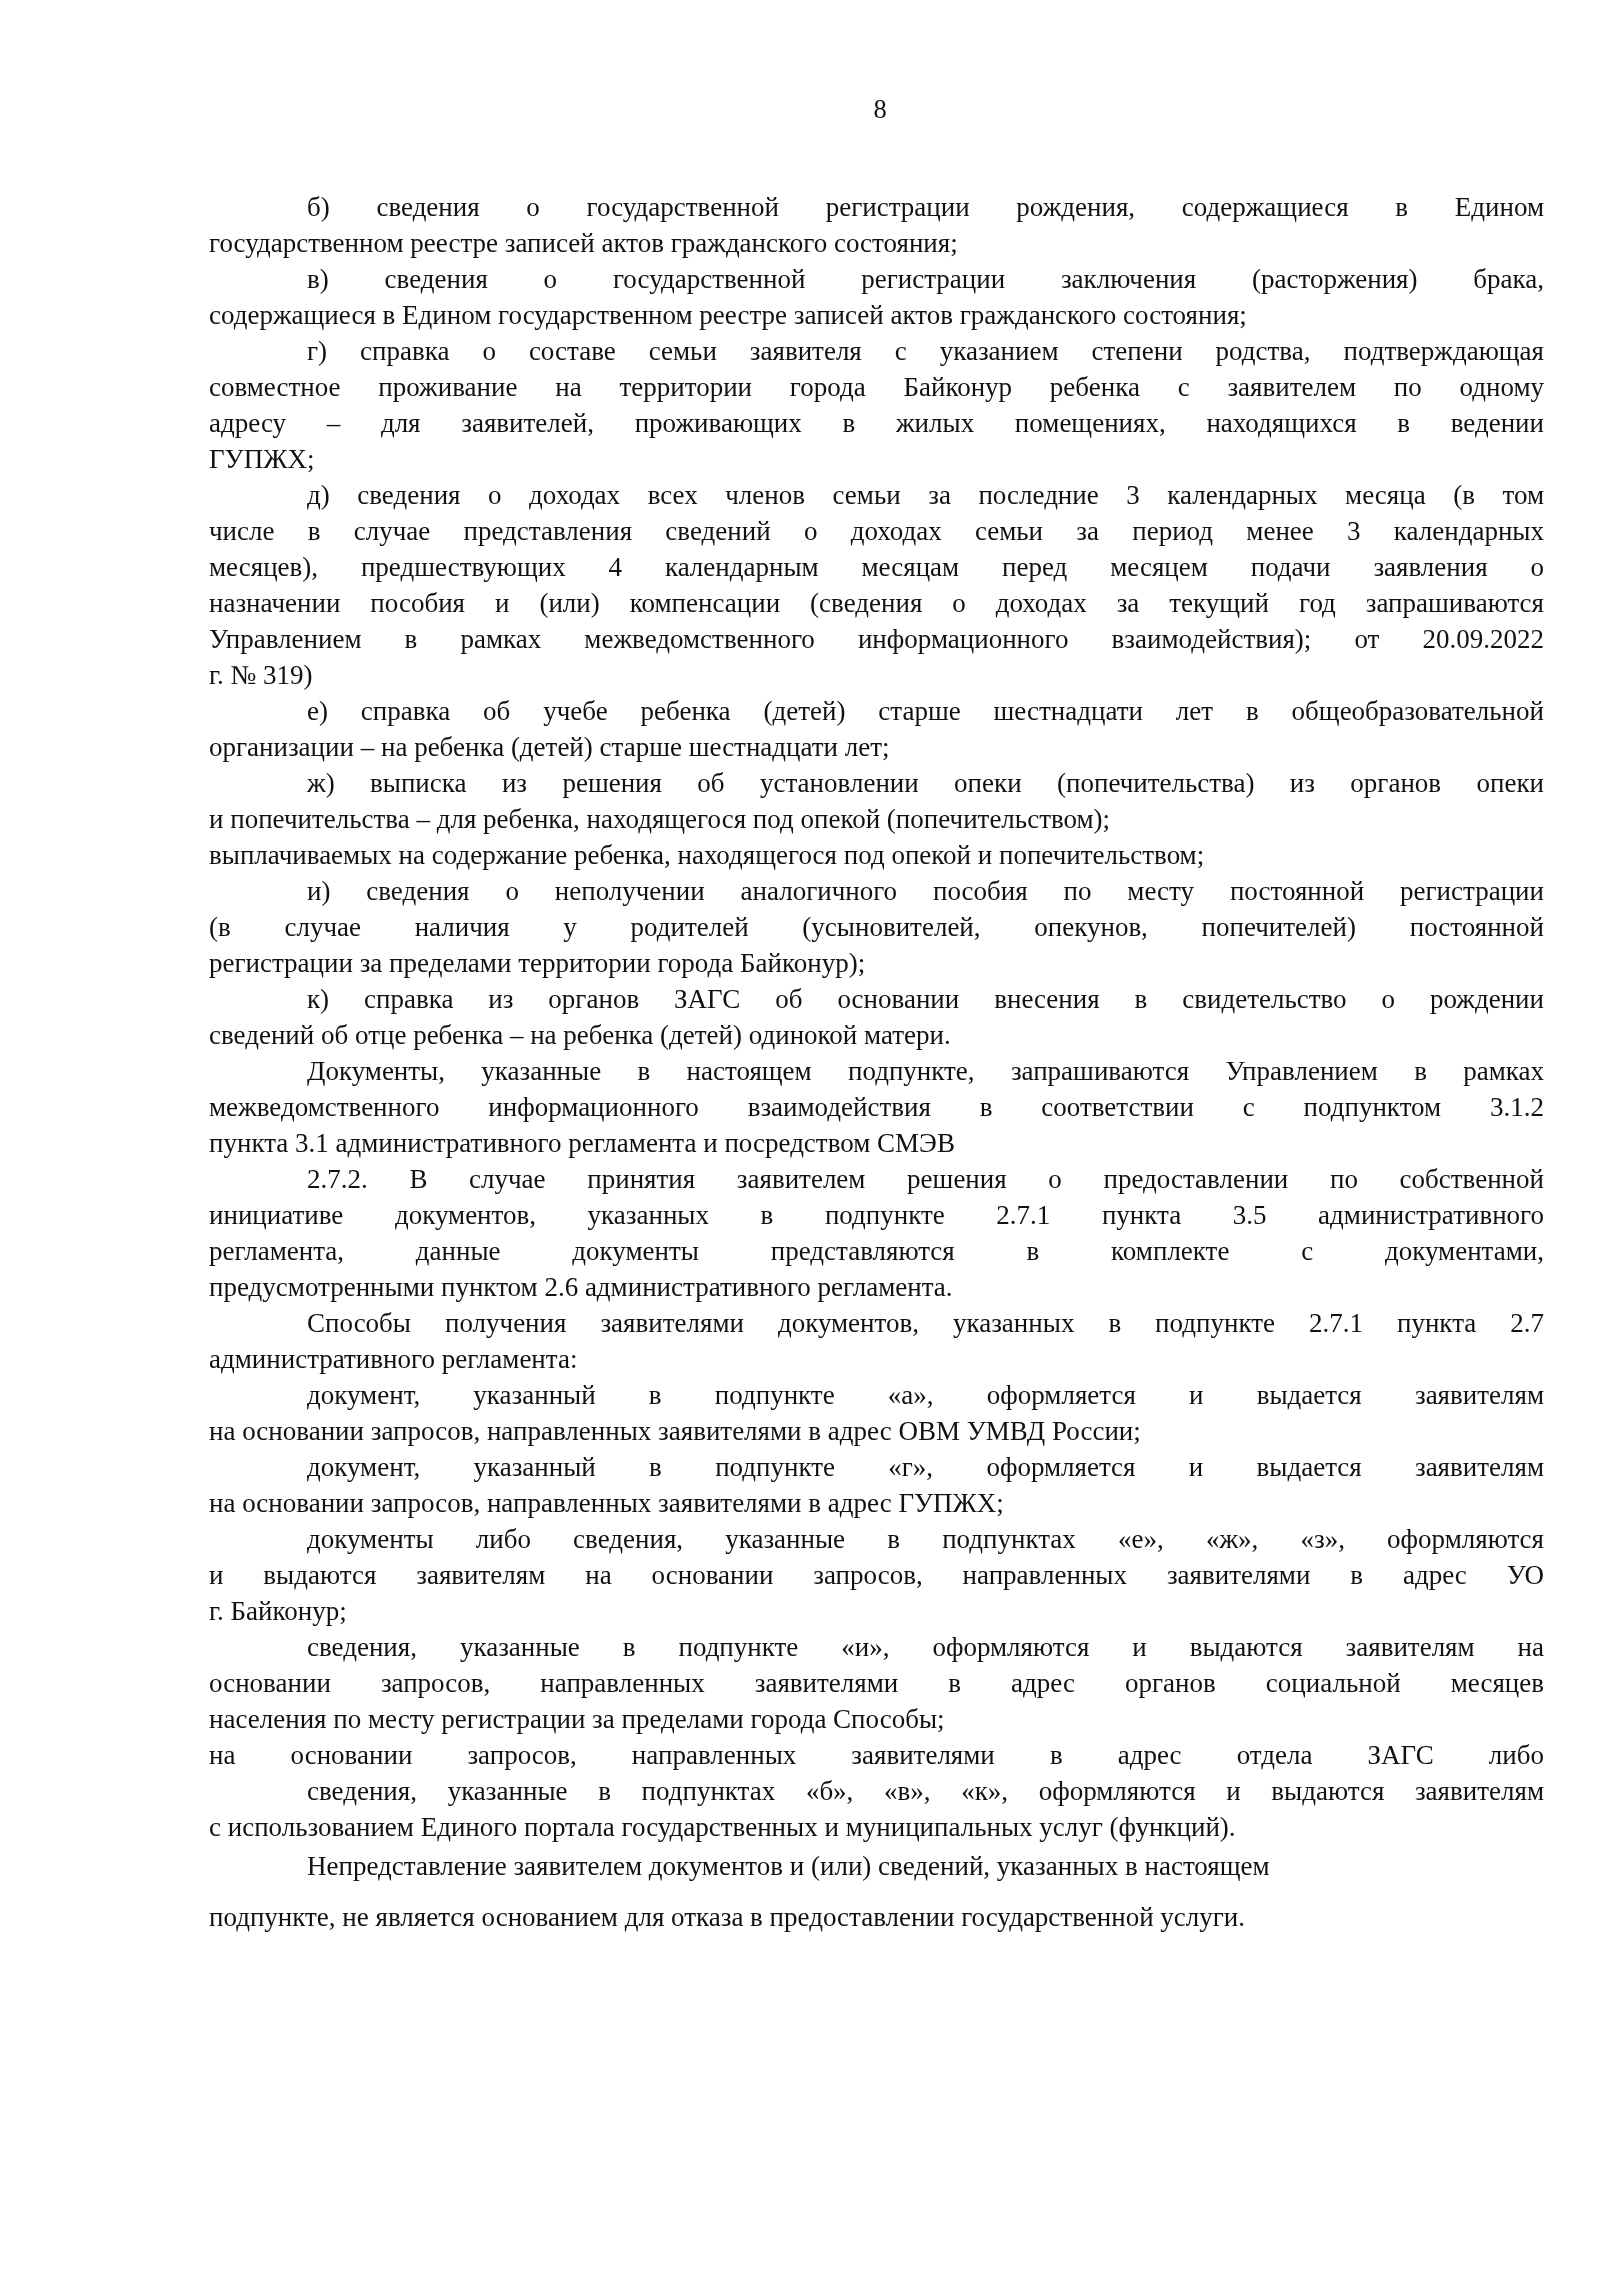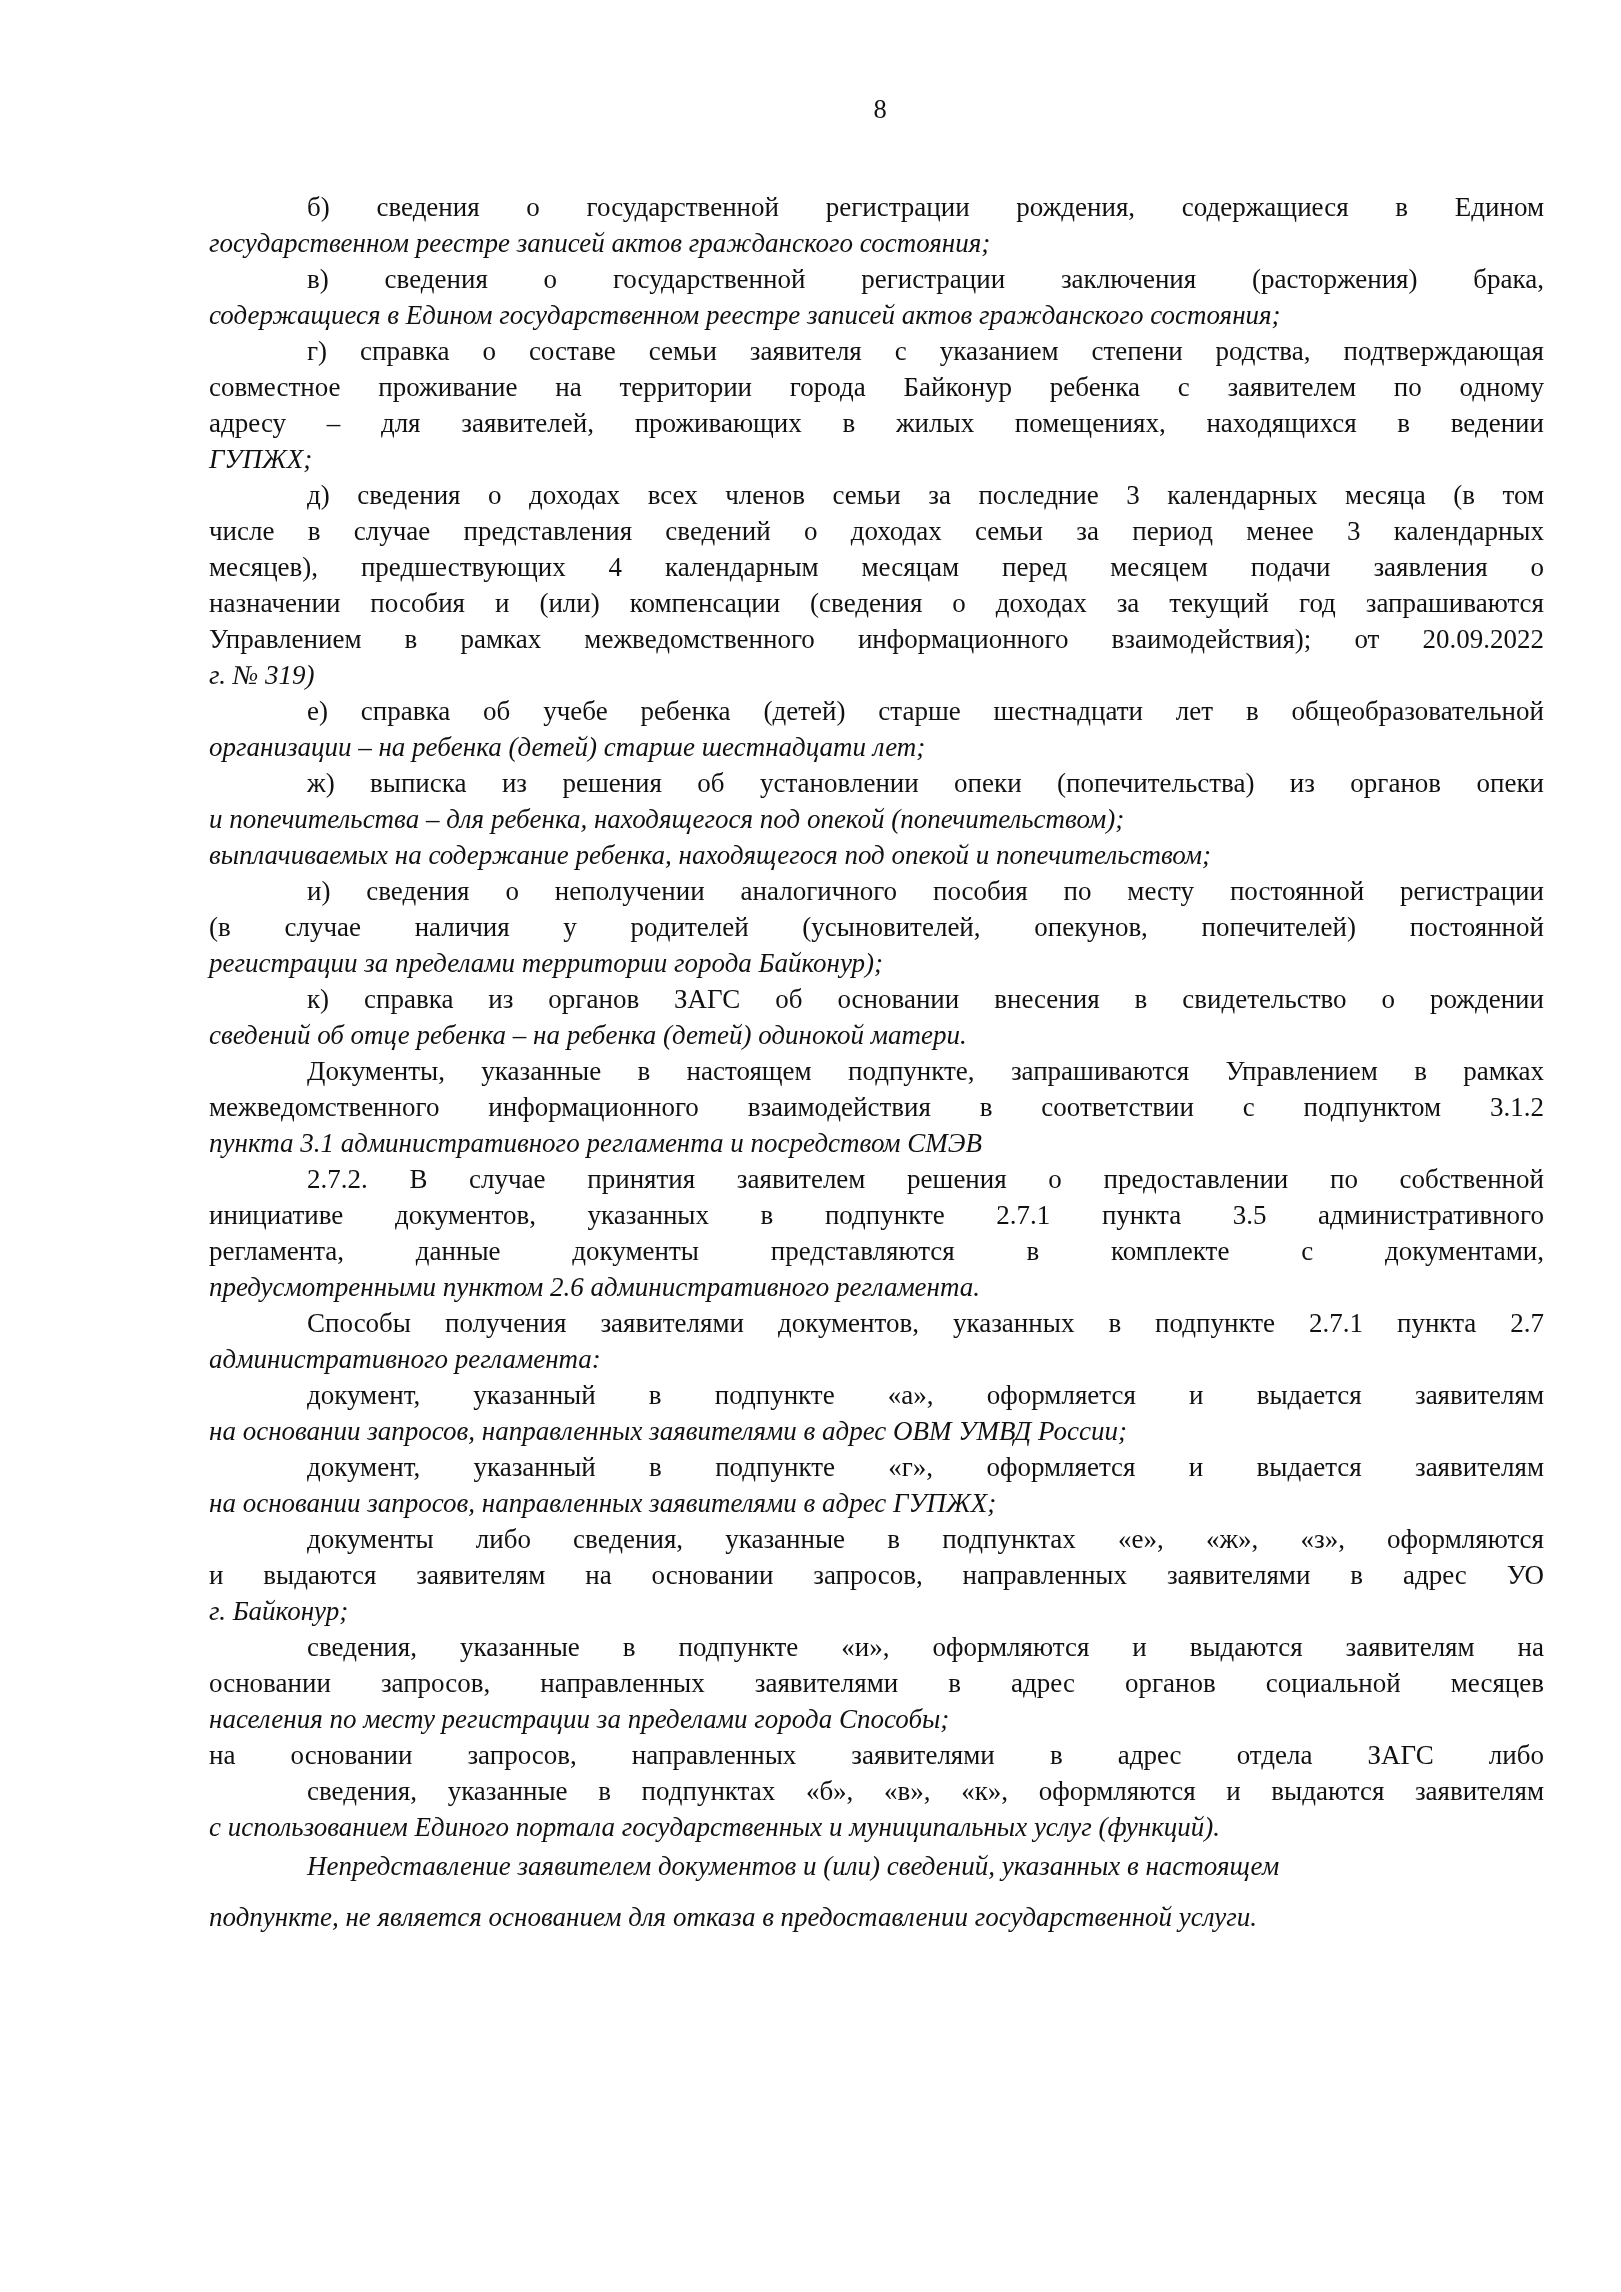--- a/index.html
+++ b/index.html
@@ -12,21 +12,21 @@
   .body-text {
     position: absolute; left: 209px; top: 157px; width: 1335px;
     font-family: "Liberation Serif", serif; font-size: 27px; color: #111;
     line-height: 36px;
     margin-top: 32px;
   }
   .line {
     display: block; white-space: nowrap; text-align: justify; text-align-last: justify;
     height: 36px; overflow: visible;
   }
-  .line.last { text-align-last: left; font-style: italic; }
+  .line.last { text-align-last: left; }
   .line.indent { padding-left: 98px; }
   .final-para .line { height: 43px; line-height: 43px; }
   .final-para .line:first-child { height: 51px; }
 </style>
 </head>
 <body>
 
 <div class="page">
   <div class="page-number">8</div>
   <div class="body-text" id="body-text">

